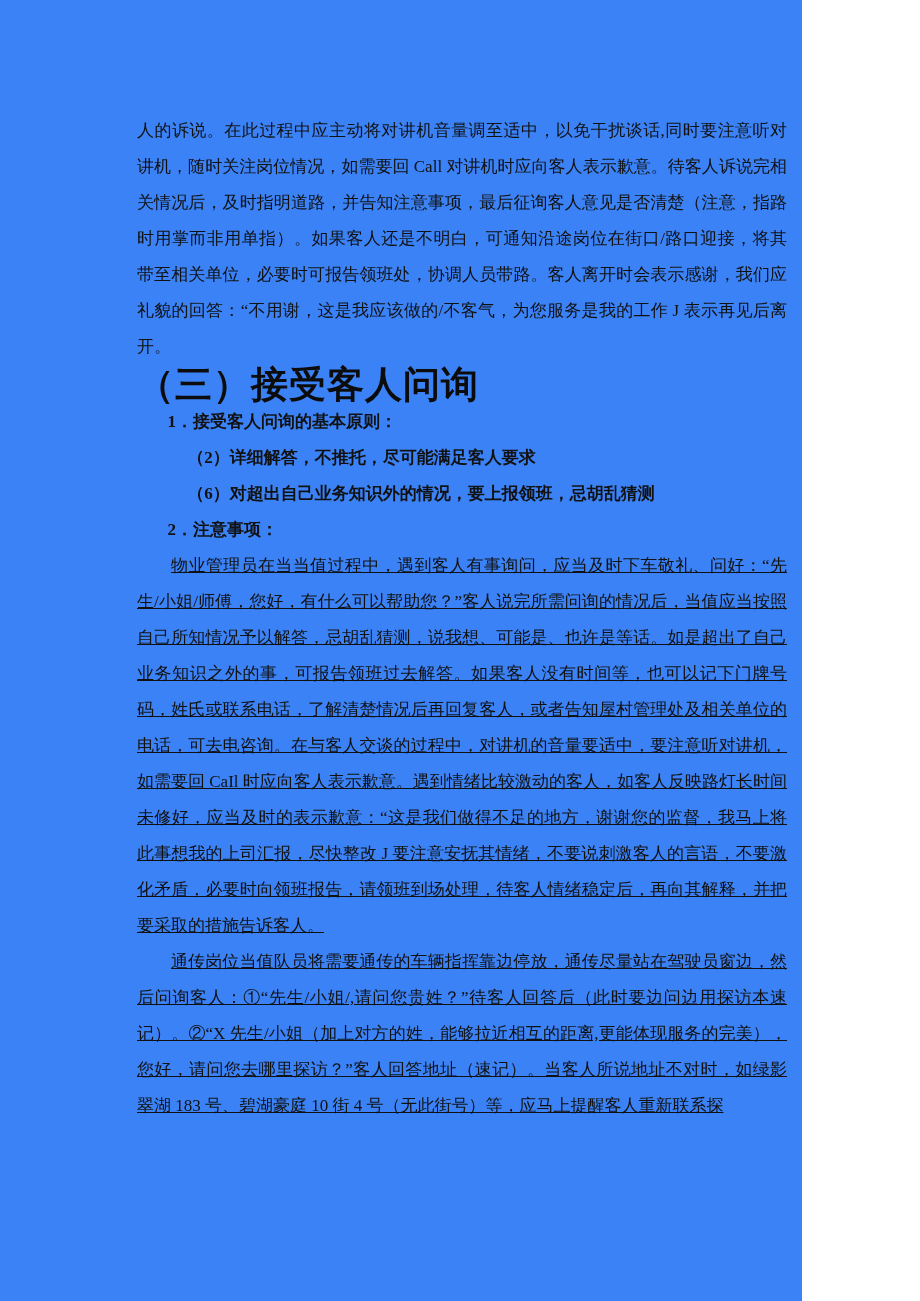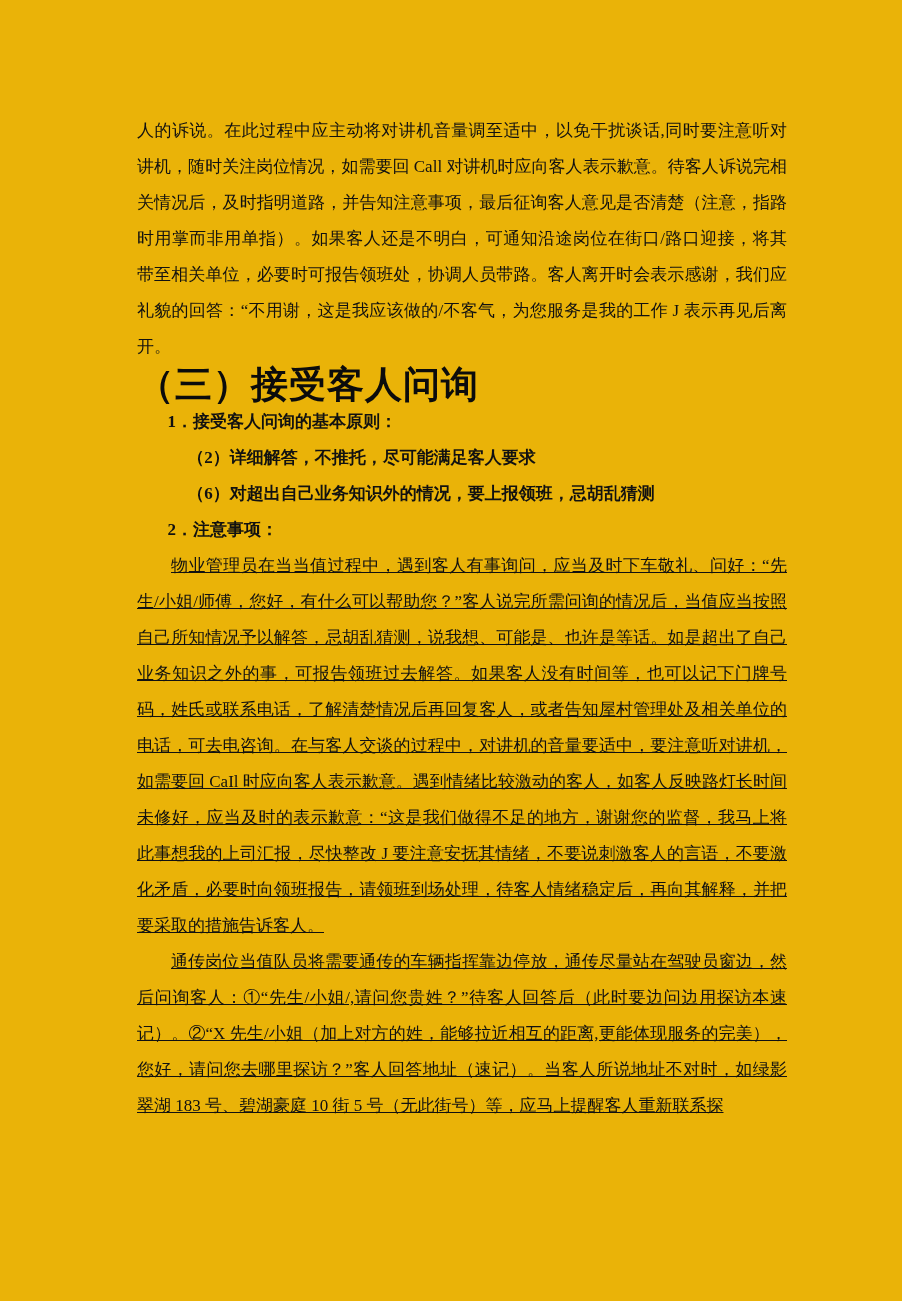--- a/index.html
+++ b/index.html
@@ -1,21 +1,21 @@
 <!DOCTYPE html>
 <html><head>
 <meta charset="utf-8">
 <style>
   * { margin: 0; padding: 0; box-sizing: border-box; }
   html, body { background: #ffffff; }
   .page {
     position: relative;
-    width: 902px;
+    width: 802px;
     height: 1301px;
-    background: #eab308;
+    background: #3b82f6;
     overflow: hidden;
     color: #111111;
     font-family: "Liberation Serif", "DejaVu Serif", serif;
   }
   .content {
     position: absolute;
     left: 137px;
     top: 113px;
     width: 650px;
   }
@@ -60,16 +60,16 @@
     <p class="li li-l2">（2）详细解答，不推托，尽可能满足客人要求</p>
 
     <p class="li li-l2">（6）对超出自己业务知识外的情况，要上报领班，忌胡乱猜测</p>
 
     <p class="li li-l1">2．注意事项：</p>
 
     <p class="body indent">物业管理员在当当值过程中，遇到客人有事询问，应当及时下车敬礼、问好：“先生/小姐/师傅，您好，有什么可以帮助您？”客人说完所需问询的情况后，当值应当按照自己所知情况予以解答，忌胡乱猜测，说我想、可能是、也许是等话。如是超出了自己业务知识之外的事，可报告领班过去解答。如果客人没有时间等，也可以记下门牌号码，姓氏或联系电话，了解清楚情况后再回复客人，或者告知屋村管理处及相关单位的电话，可去电咨询。在与客人交谈的过程中，对讲机的音量要适中，要注意听对讲机，如需要回 CaIl 时应向客人表示歉意。遇到情绪比较激动的客人，如客人反映路灯长时间未修好，应当及时的表示歉意：“这是我们做得不足的地方，谢谢您的监督，我马上将此事想我的上司汇报，尽快整改 J 要注意安抚其情绪，不要说刺激客人的言语，不要激化矛盾，必要时向领班报告，请领班到场处理，待客人情绪稳定后，再向其解释，并把要采取的措施告诉客人。</p>
 
 
 
-    <p class="body indent">通传岗位当值队员将需要通传的车辆指挥靠边停放，通传尽量站在驾驶员窗边，然后问询客人：①“先生/小姐/,请问您贵姓？”待客人回答后（此时要边问边用探访本速记）。②“X 先生/小姐（加上对方的姓，能够拉近相互的距离,更能体现服务的完美），您好，请问您去哪里探访？”客人回答地址（速记）。当客人所说地址不对时，如绿影翠湖 183 号、碧湖豪庭 10 街 5 号（无此街号）等，应马上提醒客人重新联系探</p>
+    <p class="body indent">通传岗位当值队员将需要通传的车辆指挥靠边停放，通传尽量站在驾驶员窗边，然后问询客人：①“先生/小姐/,请问您贵姓？”待客人回答后（此时要边问边用探访本速记）。②“X 先生/小姐（加上对方的姓，能够拉近相互的距离,更能体现服务的完美），您好，请问您去哪里探访？”客人回答地址（速记）。当客人所说地址不对时，如绿影翠湖 183 号、碧湖豪庭 10 街 4 号（无此街号）等，应马上提醒客人重新联系探</p>
 
   </div>
 </div>
 
 </body></html>

